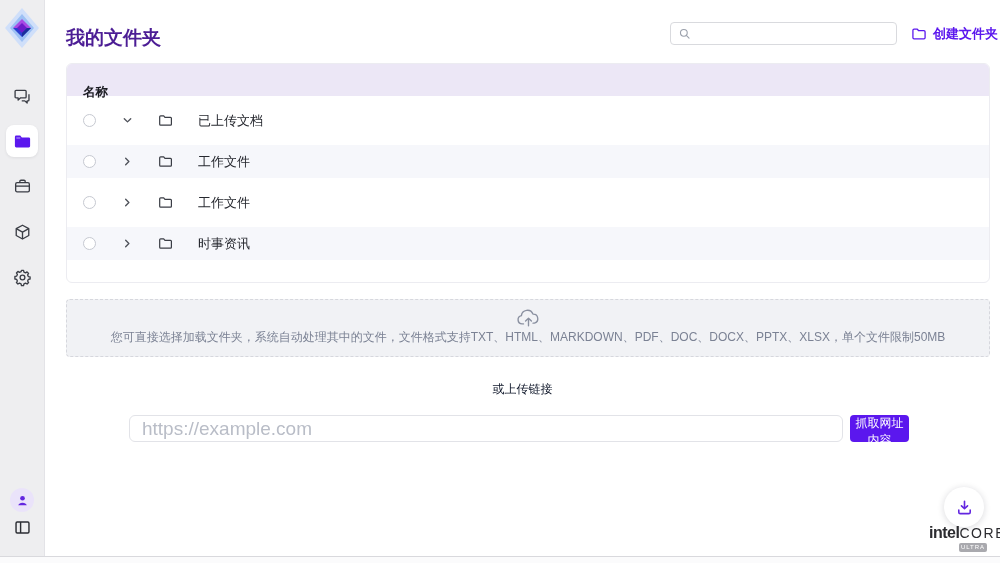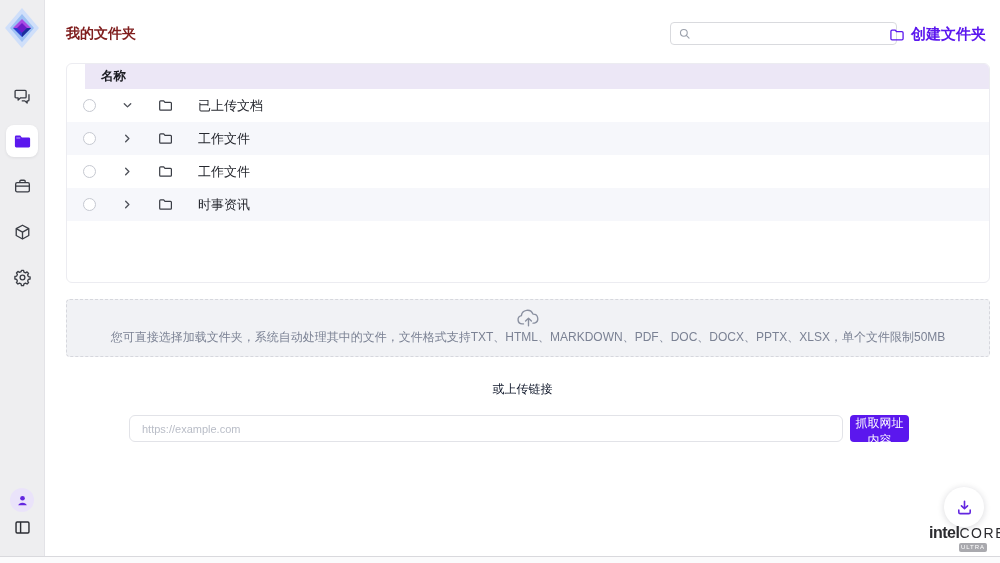--- a/index.html
+++ b/index.html
@@ -11,46 +11,46 @@
   .sidebar { position:absolute; left:0; top:0; width:45px; height:556px; background:#eeeef0; border-right:1px solid #e3e3e7; }
   .logo { position:absolute; top:6px; left:50%; transform:translateX(-50%); width:38px; height:44px; cursor:pointer; }
   .nav-btn { position:absolute; left:50%; transform:translateX(-50%); width:32px; height:32px; display:flex; align-items:center; justify-content:center; background:transparent; border:none; cursor:pointer; border-radius:8px; }
   .nav-btn svg { width:19px; height:19px; }
   .nav-btn.active { background:#fff; box-shadow:0 1px 3px rgba(20,20,40,.08); }
   .avatar-btn { position:absolute; left:50%; transform:translateX(-50%); width:24px; height:24px; border-radius:50%; background:#eae3fa; border:none; display:flex; align-items:center; justify-content:center; cursor:pointer; }
   .avatar-btn svg { width:15px; height:15px; }
 
   
   .main { position:absolute; left:45px; top:0; width:955px; height:556px; background:#fff; }
-  .page-title { position:absolute; left:21px; top:25px; font-size:14px; font-weight:bold; color:#7f1d1d; }
+  .page-title { position:absolute; left:21px; top:25px; font-size:19px; font-weight:bold; color:#4c1d95; }
   .search-box { position:absolute; left:625px; top:22px; width:227px; height:23px; border:1px solid #d9dade; border-radius:4px; background:#fff; display:flex; align-items:center; padding:0 7px; gap:5px; }
   .search-box svg { width:13px; height:13px; flex:none; }
   .search-box input { border:none; outline:none; width:100%; font-size:12px; color:#333; background:transparent; }
-  .create-btn { position:absolute; right:14px; top:25px; display:flex; align-items:center; gap:6px; background:transparent; border:none; cursor:pointer; color:#5b17ee; font-size:15px; font-weight:bold; font-family:inherit; }
+  .create-btn { position:absolute; right:2px; top:25px; display:flex; align-items:center; gap:6px; background:transparent; border:none; cursor:pointer; color:#5b17ee; font-size:13px; font-weight:bold; font-family:inherit; }
   .create-btn svg { width:16px; height:16px; }
 
   
   .folder-card { position:absolute; left:21px; top:63px; width:924px; height:220px; border:1px solid #ececf1; border-radius:6px; overflow:hidden; background:#fff; }
-  .card-header { height:25px; line-height:25px; background:#ece7f6; padding:0 16px; font-size:12.5px; font-weight:bold; color:#1a1b21;margin-left:18px; }
-  .folder-row { height:33px; display:flex; align-items:center; padding:0 16px; gap:25px; background:#fff; cursor:pointer; }
+  .card-header { height:25px; line-height:25px; background:#ece7f6; padding:16px 16px; font-size:12.5px; font-weight:bold; color:#1a1b21; }
+  .folder-row { height:33px; display:flex; align-items:center; padding:0 16px; gap:25px; background:#fff; cursor:pointer;margin-top:8px; }
   .folder-row.alt { background:#f6f7fb; }
   .row-check { width:13px; height:13px; border:1px solid #c6c9d1; border-radius:50%; background:#fff; flex:none; cursor:pointer; }
   .chev { width:12px; height:12px; display:flex; align-items:center; justify-content:center; flex:none; cursor:pointer; }
   .chev svg { width:11px; height:11px; transition:transform .1s; }
   .chev.expanded svg { transform:rotate(90deg); }
   .row-folder { width:15px; height:15px; flex:none; display:flex; align-items:center; }
   .row-folder svg { width:15px; height:15px; }
   .row-label { font-size:13px; color:#26282f; }
 
   
   .upload-box { position:absolute; left:21px; top:299px; width:924px; height:58px; background:#f1f2f5; border:1px dashed #d6d7dd; border-radius:4px; text-align:center; cursor:pointer; }
   .cloud-icon { display:block; margin:8px auto 0; width:27px; height:20px; }
   .upload-hint { font-size:12px; color:#7b8294; margin-top:1px; }
   .or-link { position:absolute; left:0; top:381px; width:100%; text-align:center; font-size:12px; color:#0f172a; }
-  .url-input { position:absolute; left:84px; top:415px; width:714px; height:27px; border:1px solid #e2e3e8; border-radius:6px; padding:0 12px; font-size:11px; color:#333; outline:none; font-family:inherit; }
+  .url-input { position:absolute; left:84px; top:415px; width:714px; height:27px; border:1px solid #e2e3e8; border-radius:6px; padding:0 12px; font-size:19px; color:#333; outline:none; font-family:inherit; }
   .url-input::placeholder { color:#b9bdc7; }
   .fetch-btn { position:absolute; left:805px; top:415px; width:59px; height:27px; background:#5b17ee; color:#fff; border:none; border-radius:4px; font-size:12px; cursor:pointer; font-family:inherit; }
 
   
   .download-fab { position:absolute; left:899px; top:487px; width:40px; height:40px; border-radius:50%; background:#fff; border:none; box-shadow:0 1px 7px rgba(20,20,40,.16); display:flex; align-items:center; justify-content:center; cursor:pointer; }
   .download-fab svg { width:19px; height:19px; }
   .intel-brand { position:absolute; left:884px; top:524px; width:68px; color:#2c2c30; }
   .brand-line { display:flex; align-items:baseline; }
   .intel-text { font-size:16px; font-weight:bold; letter-spacing:-0.5px; }
   .core-text { font-size:14px; text-transform:uppercase; letter-spacing:1.6px; margin-left:0; }

